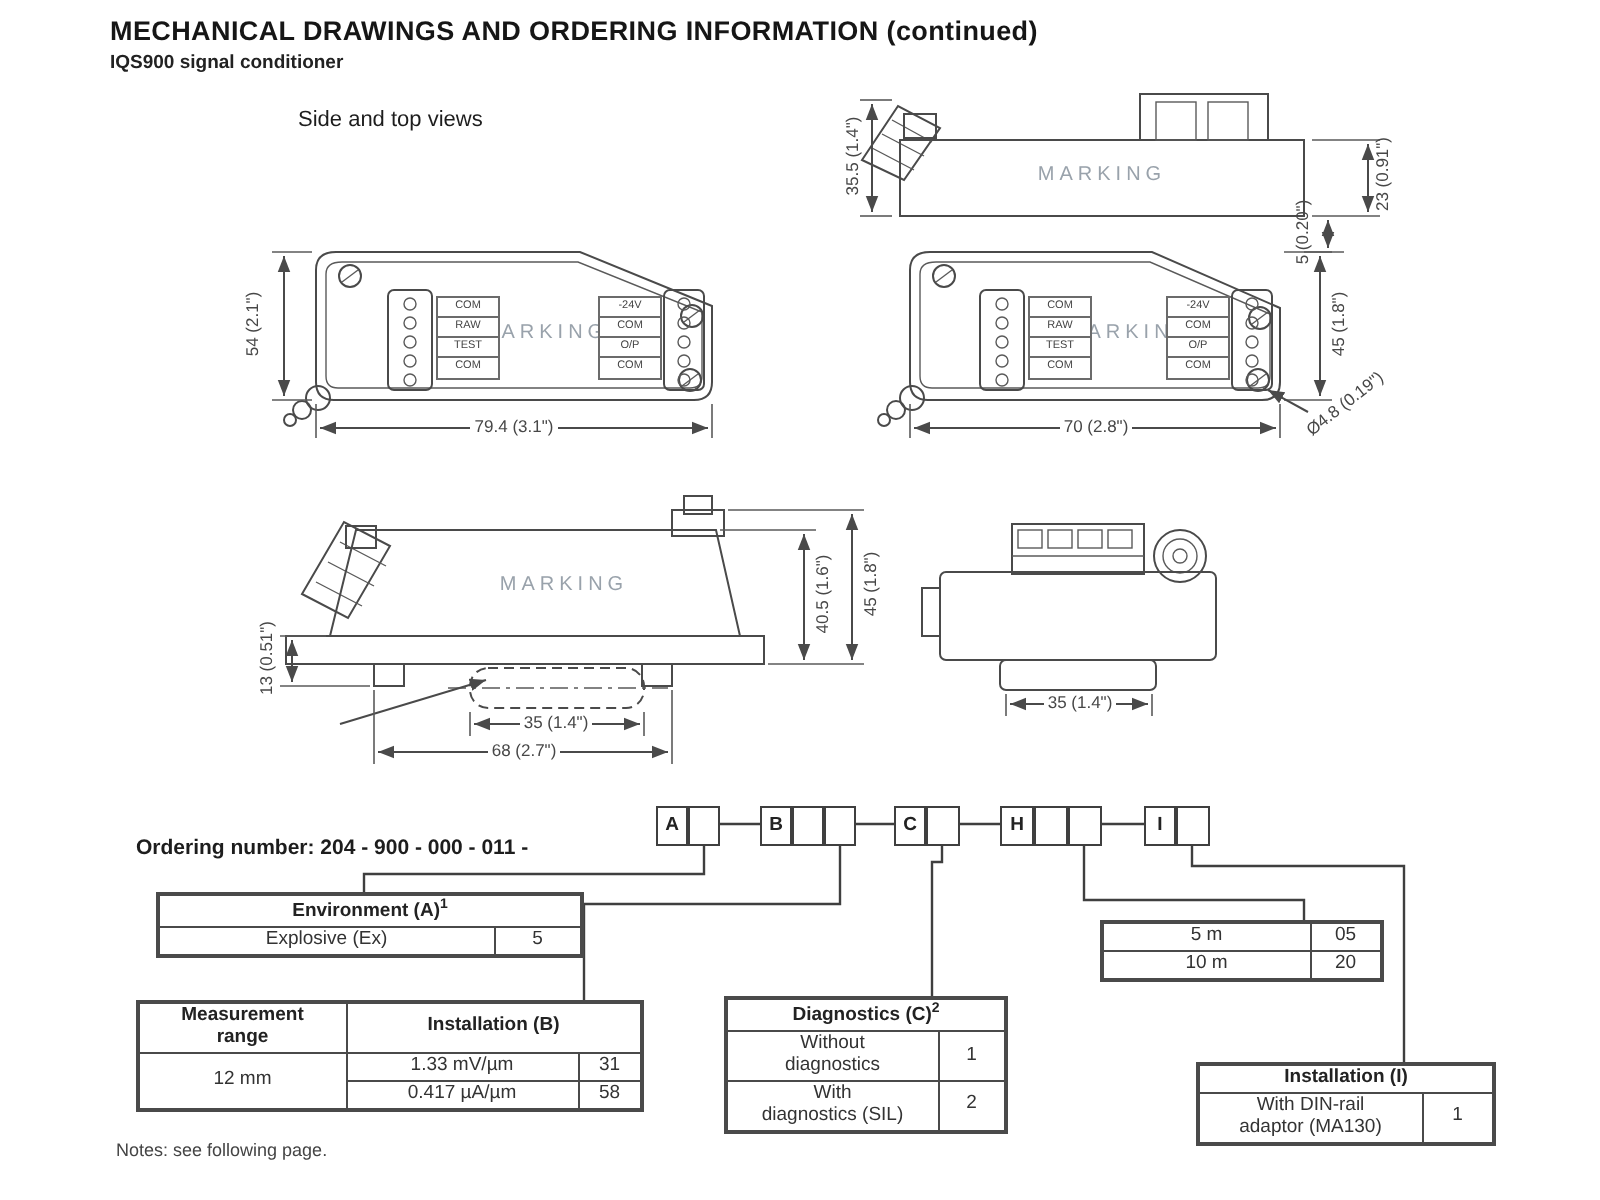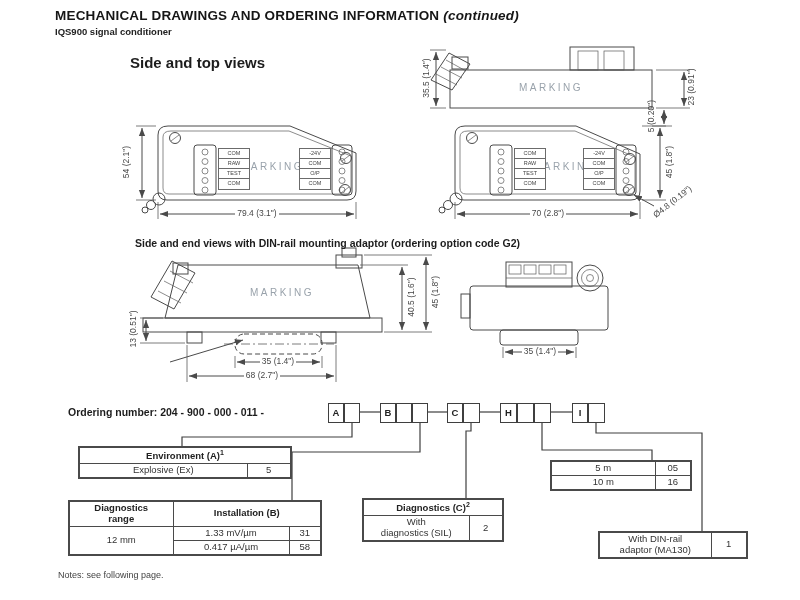--- a/index.html
+++ b/index.html
@@ -1,35 +1,35 @@
 <!DOCTYPE html>
 <html><head>
 <meta charset="utf-8">
 <style>
   html,body{margin:0;padding:0;background:#e8e8e8;}
   .page{position:relative;width:800px;height:600px;background:#ffffff;overflow:hidden;
         font-family:"Liberation Sans",sans-serif;color:#333;}
   .abs{position:absolute;}
   .title{font-size:13.5px;font-weight:bold;color:#161616;letter-spacing:.2px;white-space:nowrap;}
-  .title .cont{font-style:italic;}
+  .title .cont{}
   .subtitle{font-size:9.5px;font-weight:bold;color:#222;}
-  .sechead{font-size:15px;font-weight:bold;color:#1d1d1d;white-space:nowrap;}
+  .sechead{font-size:11px;font-weight:normal;color:#1d1d1d;white-space:nowrap;margin-left:19px;}
   .sechead2{font-size:10.5px;font-weight:bold;color:#1d1d1d;white-space:nowrap;}
   .note{font-size:9.5px;color:#55606a;text-align:center;line-height:1.25;}
   .pre{white-space:pre-line;}
   .marking{font-size:10px;letter-spacing:2.5px;color:#99a2ab;text-align:center;width:110px;}
   .term{position:absolute;width:30px;height:10px;border:1px solid #6b6b6b;background:#fff;
         font-size:5.5px;line-height:9px;text-align:center;color:#444;overflow:hidden;}
   .vlab{position:absolute;width:70px;text-align:center;transform:rotate(-90deg);
         font-size:8.5px;color:#474747;white-space:nowrap;}
   .dlab{transform:rotate(-38deg);width:44px;line-height:1.15;}
   .hdim{position:absolute;width:80px;text-align:center;font-size:8.5px;color:#474747;white-space:nowrap;}
   .hdim span{background:#fff;padding:0 2px;}
   .anno{font-size:9.5px;color:#55606a;line-height:1.25;}
-  .ordlabel{font-size:10.5px;font-weight:bold;color:#1d1d1d;white-space:nowrap;}
+  .ordlabel{font-size:10.5px;font-weight:bold;color:#1d1d1d;white-space:nowrap;margin-top:12px;}
   .obox{position:absolute;top:403px;height:20px;box-sizing:border-box;border:1.5px solid #3f3f3f;
         background:#fff;text-align:center;font-weight:bold;font-size:9.5px;line-height:17px;color:#222;}
   table.t{position:absolute;border-collapse:collapse;background:#fff;font-size:9.5px;color:#333;
           table-layout:fixed;border:2px solid #4a4a4a;}
   table.t th,table.t td{border:1px solid #4a4a4a;text-align:center;padding:1px 2px;line-height:1.15;}
   table.t th{font-weight:bold;color:#222;}
   sup.fn{font-size:7px;font-weight:bold;}
   .footer{font-size:9px;color:#444;}
   svg .ln{stroke:#4a4a4a;stroke-width:1;fill:none;}
   svg .thin{stroke:#5a5a5a;stroke-width:.7;fill:none;}
@@ -190,21 +190,20 @@
       <path class="conn" d="M420,422 V452 H292 V500"></path>
       <path class="conn" d="M471,422 V431 H466 V498"></path>
       <path class="conn" d="M542,422 V450 H652 V460"></path>
       <path class="conn" d="M596,422 V433 H702 V531"></path>
     </g>
   </svg>
 
   <div class="abs title" style="left:55px;top:8px"><span>MECHANICAL DRAWINGS AND ORDERING INFORMATION</span><span class="cont"> (continued)</span></div>
   <div class="abs subtitle" style="left:55px;top:26px">IQS900 signal conditioner</div>
   <div class="abs sechead" style="left:130px;top:54px">Side and top views</div>
-  <div class="abs sechead2" style="left:135px;top:237px">Side and end views with DIN-rail mounting adaptor (ordering option code G2)</div>
   <div class="abs footer" style="left:58px;top:570px">Notes: see following page.</div>
 
   <div class="abs marking" style="left:496px;top:82px">MARKING</div>
   <div class="abs marking" style="left:217px;top:161px">MARKING</div>
   <div class="abs marking" style="left:510px;top:161px">MARKING</div>
   <div class="abs marking" style="left:227px;top:287px">MARKING</div>
 
   <div class="term" style="left:218px;top:148px">COM</div>
   <div class="term" style="left:218px;top:158px">RAW</div>
   <div class="term" style="left:218px;top:168px">TEST</div>
@@ -270,21 +269,21 @@
     </table>
 
   <table class="t" style="left:68px;top:500px;width:252px">
     <colgroup>
         <col style="width:104px">
         <col style="width:116px">
         <col style="width:32px">
       </colgroup>
     <tbody>
         <tr>
-      <th class="pre">Diagnostics
+      <th class="pre">Measurement
 range</th>
       <th colspan="2">Installation (B)</th>
     </tr>
     <tr>
       <td rowspan="2">12 mm</td>
       <td>1.33 mV/µm</td>
       <td>31</td>
     </tr>
     <tr>
       <td>0.417 µA/µm</td>
@@ -296,50 +295,58 @@
   <table class="t" style="left:362px;top:498px;width:140px">
     <colgroup>
         <col style="width:106px">
         <col style="width:34px">
       </colgroup>
     <tbody>
         <tr>
           <th colspan="2"><span>Diagnostics (C)</span><sup class="fn">2</sup></th>
         </tr>
     <tr>
+          <td class="pre">Without
+diagnostics</td>
+          <td>1</td>
+        </tr>
+    <tr>
           <td class="pre">With
 diagnostics (SIL)</td>
           <td>2</td>
         </tr>
   </tbody>
     </table>
 
   <table class="t" style="left:550px;top:460px;width:140px">
     <colgroup>
         <col style="width:104px">
         <col style="width:36px">
       </colgroup>
     <tbody>
     <tr>
           <td>5 m</td>
           <td>05</td>
         </tr>
     <tr>
           <td>10 m</td>
-          <td>16</td>
+          <td>20</td>
         </tr>
   </tbody>
     </table>
 
   <table class="t" style="left:598px;top:531px;width:148px">
     <colgroup>
         <col style="width:112px">
         <col style="width:36px">
       </colgroup>
     <tbody>
+        <tr>
+          <th colspan="2">Installation (I)</th>
+        </tr>
     <tr>
           <td class="pre">With DIN-rail
 adaptor (MA130)</td>
           <td>1</td>
         </tr>
   </tbody>
     </table>
 
 </div>
 

